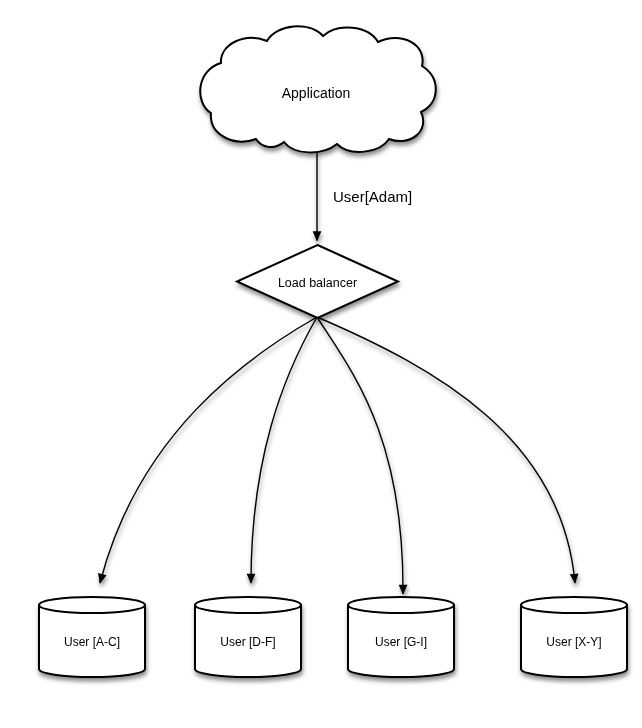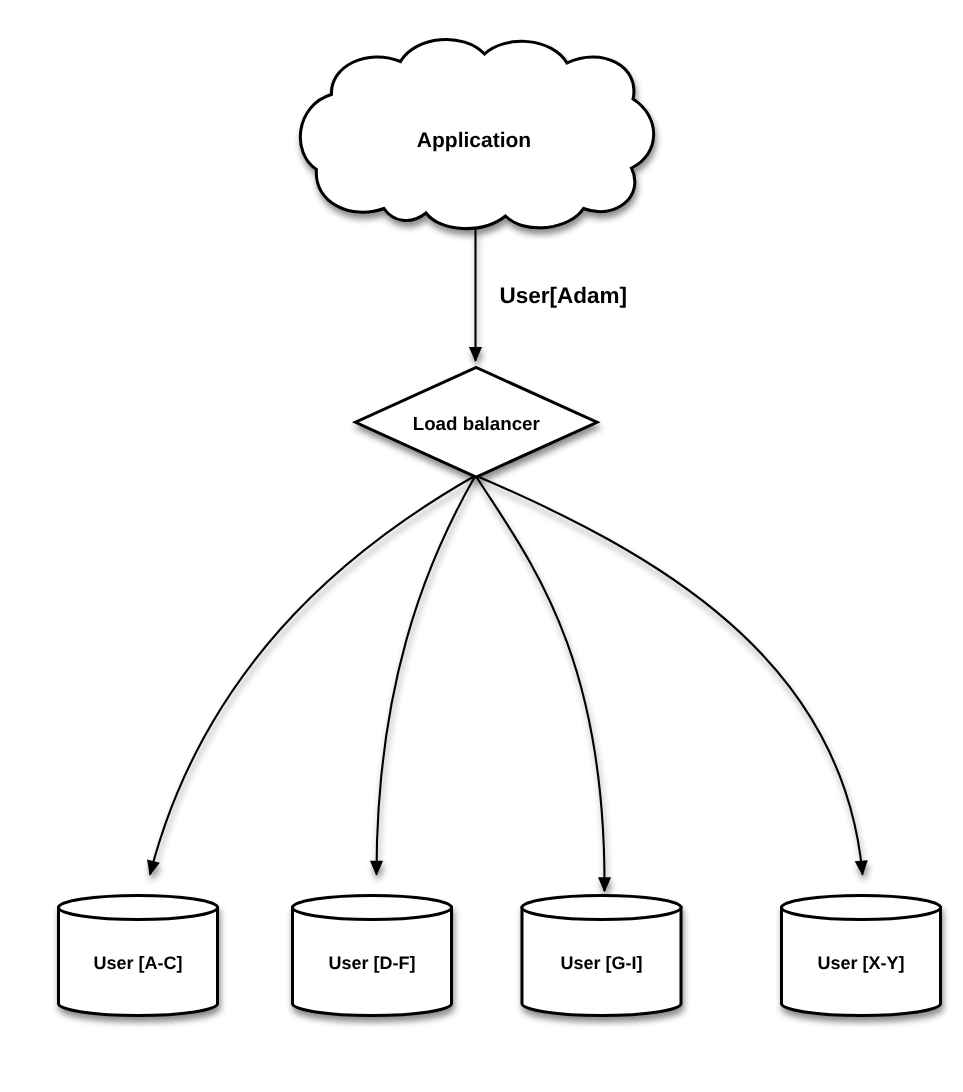--- a/index.html
+++ b/index.html
@@ -7,21 +7,20 @@
     padding: 0;
     background: #ffffff;
   }
   .stage {
     position: relative;
     width: 642px;
     height: 728px;
     background: #ffffff;
     font-family: "Liberation Sans", "DejaVu Sans", sans-serif;
     overflow: hidden;
-    font-weight: bold;
   }
   svg { display: block; }
   .shape {
     fill: #ffffff;
     stroke: #000000;
     stroke-width: 2;
   }
   .edge {
     fill: none;
     stroke: #000000;

